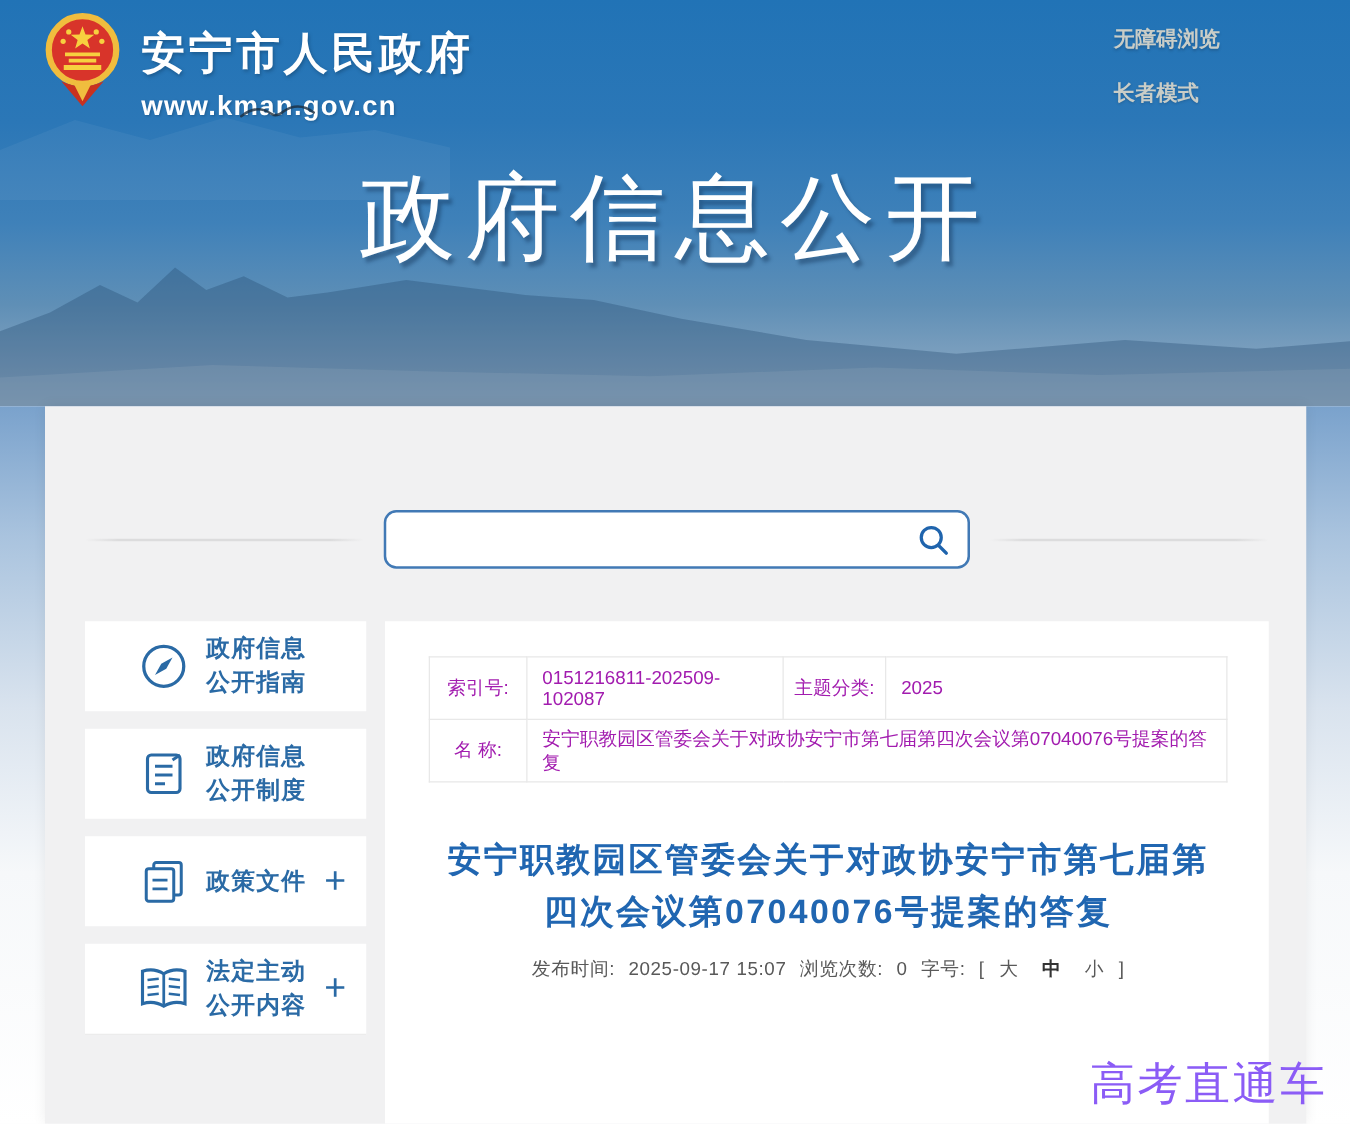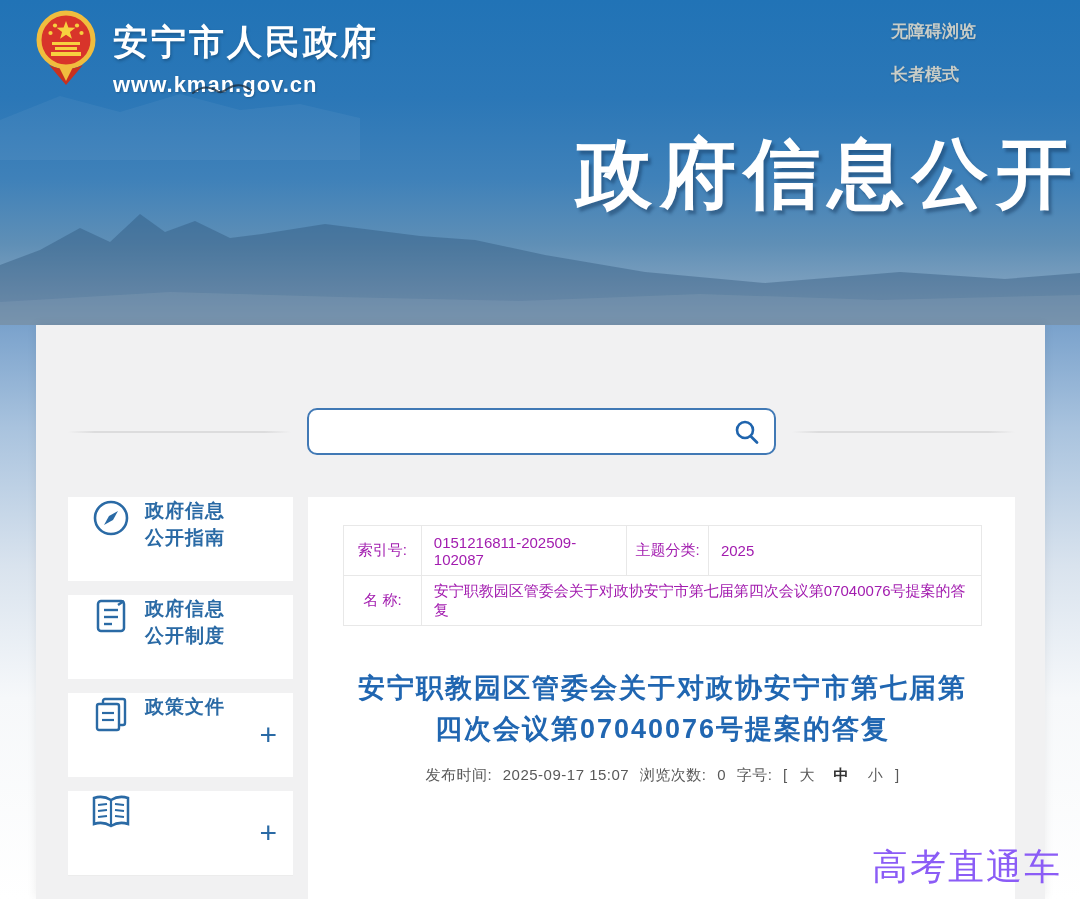--- a/index.html
+++ b/index.html
@@ -15,22 +15,22 @@
   .banner svg.mountains{ position:absolute; left:0; top:0; width:1080px; height:325px; }
   .logo-area{ position:absolute; left:35px; top:9px; display:flex; align-items:flex-start; }
   .emblem{ width:62px; height:76px; }
   .site-text{ margin-left:16px; padding-top:10px; position:relative; }
   .site-name{ color:#fff; font-size:35px; font-weight:bold; letter-spacing:3px; text-shadow:1px 2px 3px rgba(10,40,70,.35); }
   .site-url{ color:#fff; font-size:22px; font-weight:bold; letter-spacing:1px; margin-top:6px; text-shadow:1px 1px 2px rgba(10,40,70,.3); }
   .bird{ position:absolute; left:78px; top:72px; }
   .top-links{ position:absolute; right:104px; top:20px; display:flex; gap:20px;flex-direction:column; }
   .top-link{ color:#c9cdc7; font-size:17px; font-weight:bold; cursor:pointer; text-shadow:0 1px 2px rgba(20,50,80,.3); }
   .banner-title{
-    position:absolute; left:0; right:0; top:124px; text-align:right;
-    color:#fff; font-size:76px; font-weight:700; letter-spacing:8px;
+    position:absolute; left:0; right:0; top:124px; text-align:center;
+    color:#fff; font-size:76px; font-weight:400; letter-spacing:8px;
     text-shadow:3px 4px 3px rgba(15,45,80,.4);
   }
 
   
   .below{
     position:relative; width:1080px; height:574px;
     background:linear-gradient(180deg,#7aa2cc 0%,#a9c3de 18%,#d9e3ee 42%,#f6f8fa 65%,#ffffff 100%);
   }
   .card{
     position:absolute; left:36px; top:0; width:1009px; height:574px;
@@ -47,22 +47,22 @@
     border:2px solid #4179b5; border-radius:10px;
     display:flex; align-items:center; padding:0 13px 0 16px;
   }
   .search-input{ flex:1; border:none; outline:none; font-size:16px; color:#333; background:transparent; }
   .search-btn{ width:28px; height:28px; border:none; background:transparent; cursor:pointer; display:flex; align-items:center; justify-content:center; }
 
   
   .content-row{ display:flex; margin-top:42px; align-items:flex-start; }
   .sidebar{ width:225px; flex:none; }
   .menu-item{
-    height:84px; background:#fff; margin-bottom:14px; position:relative;
-    display:flex; padding-left:22px; cursor:pointer;
+    height:72px; background:#fff; margin-bottom:14px; position:relative;
+    display:flex; align-items:center; padding-left:42px; cursor:pointer;
   }
   .menu-icon{ width:42px; height:42px; flex:none; display:flex; align-items:center; justify-content:center; }
   .menu-text{ margin-left:13px; color:#2a6aa5; font-size:19px; font-weight:600; line-height:27px; letter-spacing:1px; }
   .menu-plus{ position:absolute; right:16px; top:50%; transform:translateY(-50%);
     color:#2a6aa5; font-size:30px; font-weight:200; line-height:30px; }
   .menu-group{ background:#fff; }
   .menu-group .menu-item{ margin-bottom:0; background:transparent; }
   .menu-divider{ height:1px; background:#ececec; }
   .catalog-item{ height:70px; display:flex; align-items:center; padding-left:9px; cursor:pointer; }
   .catalog-text{ margin-left:12px; color:#2a5b94; font-size:19px; font-weight:bold; letter-spacing:1px; }
@@ -205,20 +205,24 @@
                 <path d="M21 8 Q13 3 4 6 L4 32 Q13 29 21 34 Q29 29 38 32 L38 6 Q29 3 21 8 Z" fill="none" stroke="#2a6aa5" stroke-width="2.5"></path>
                 <line x1="21" y1="8" x2="21" y2="34" stroke="#2a6aa5" stroke-width="2.2"></line>
                 <line x1="8" y1="13" x2="17" y2="12" stroke="#2a6aa5" stroke-width="2"></line>
                 <line x1="8" y1="19" x2="17" y2="18" stroke="#2a6aa5" stroke-width="2"></line>
                 <line x1="8" y1="25" x2="17" y2="24" stroke="#2a6aa5" stroke-width="2"></line>
                 <line x1="25" y1="12" x2="34" y2="13" stroke="#2a6aa5" stroke-width="2"></line>
                 <line x1="25" y1="18" x2="34" y2="19" stroke="#2a6aa5" stroke-width="2"></line>
                 <line x1="25" y1="24" x2="34" y2="25" stroke="#2a6aa5" stroke-width="2"></line>
               </svg>
             </span>
+            <span class="menu-text">
+              <span>法定主动</span><br>
+              <span>公开内容</span>
+            </span>
             <span class="menu-plus">+</span>
           </div>
           <div class="menu-divider"></div>
         </div>
       </div>
 
       <div class="main-panel">
         <table class="meta">
           <tbody>
               <tr>

